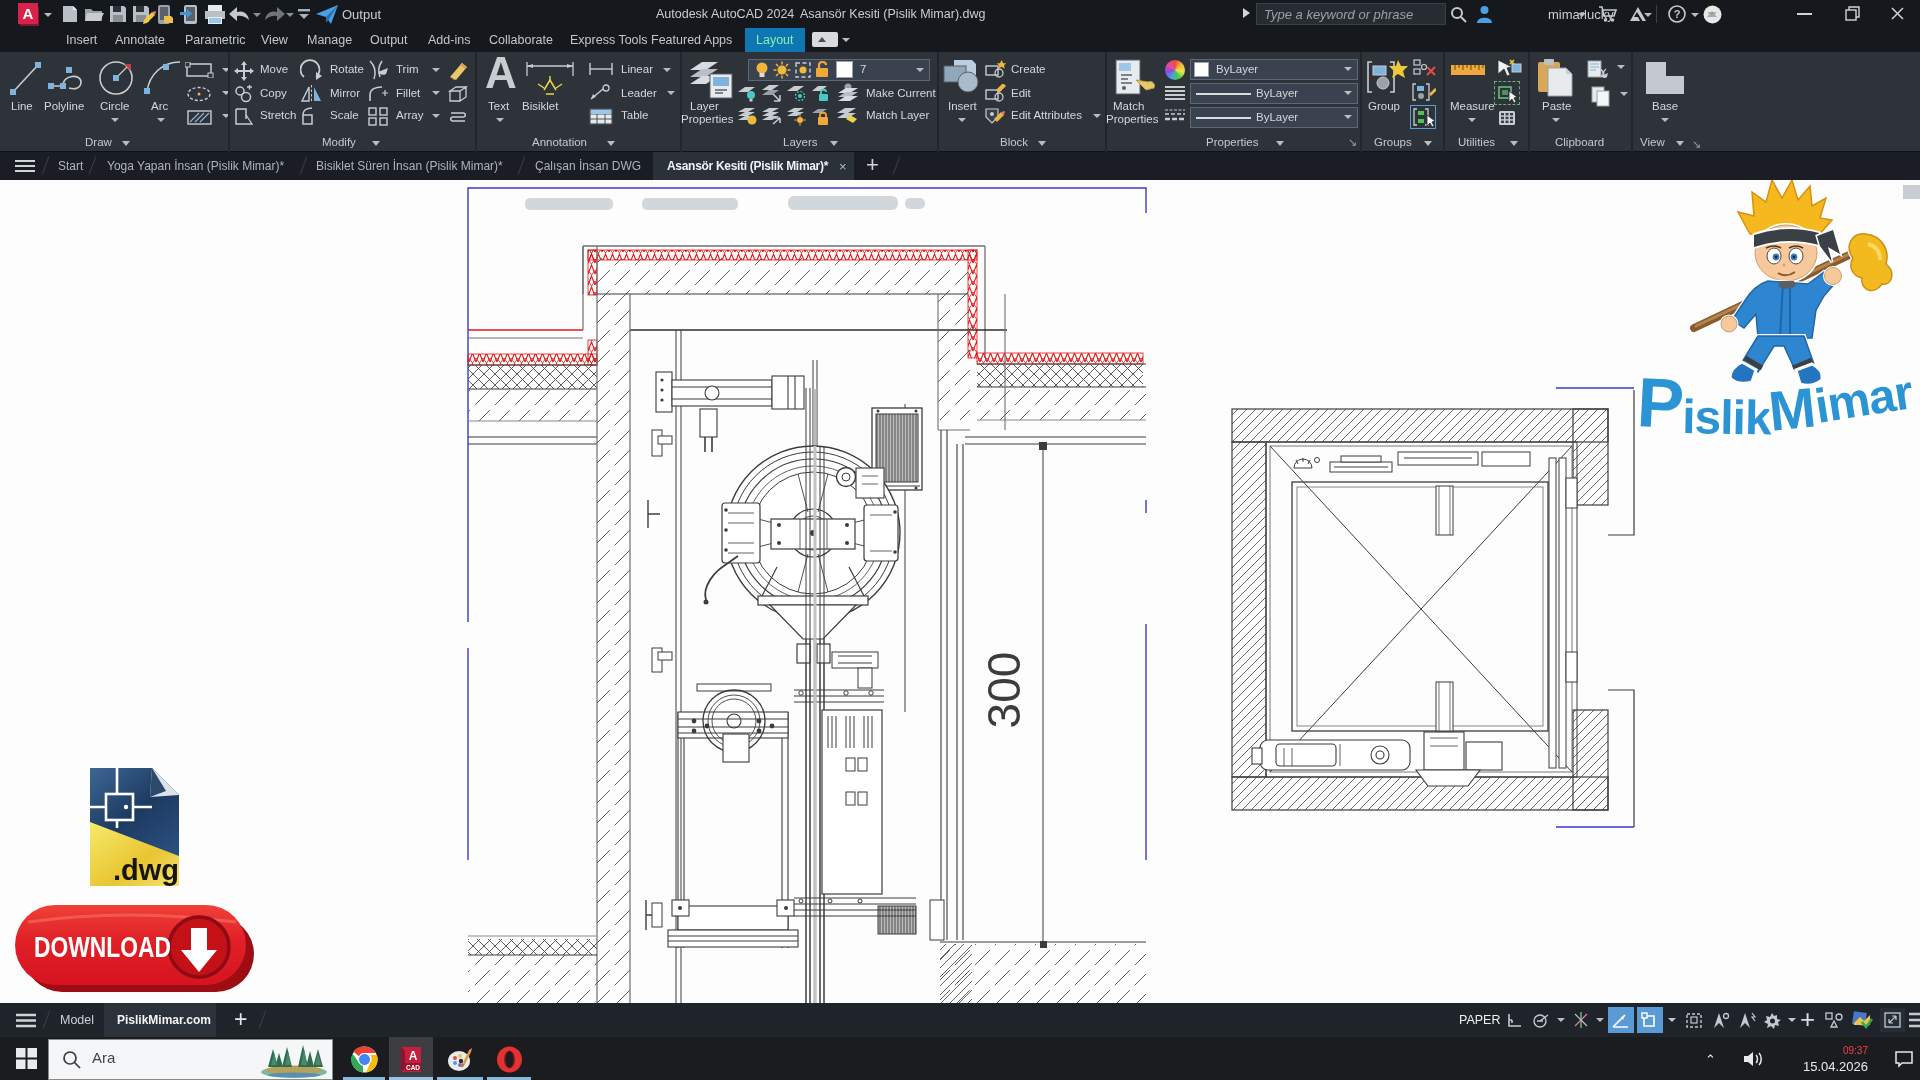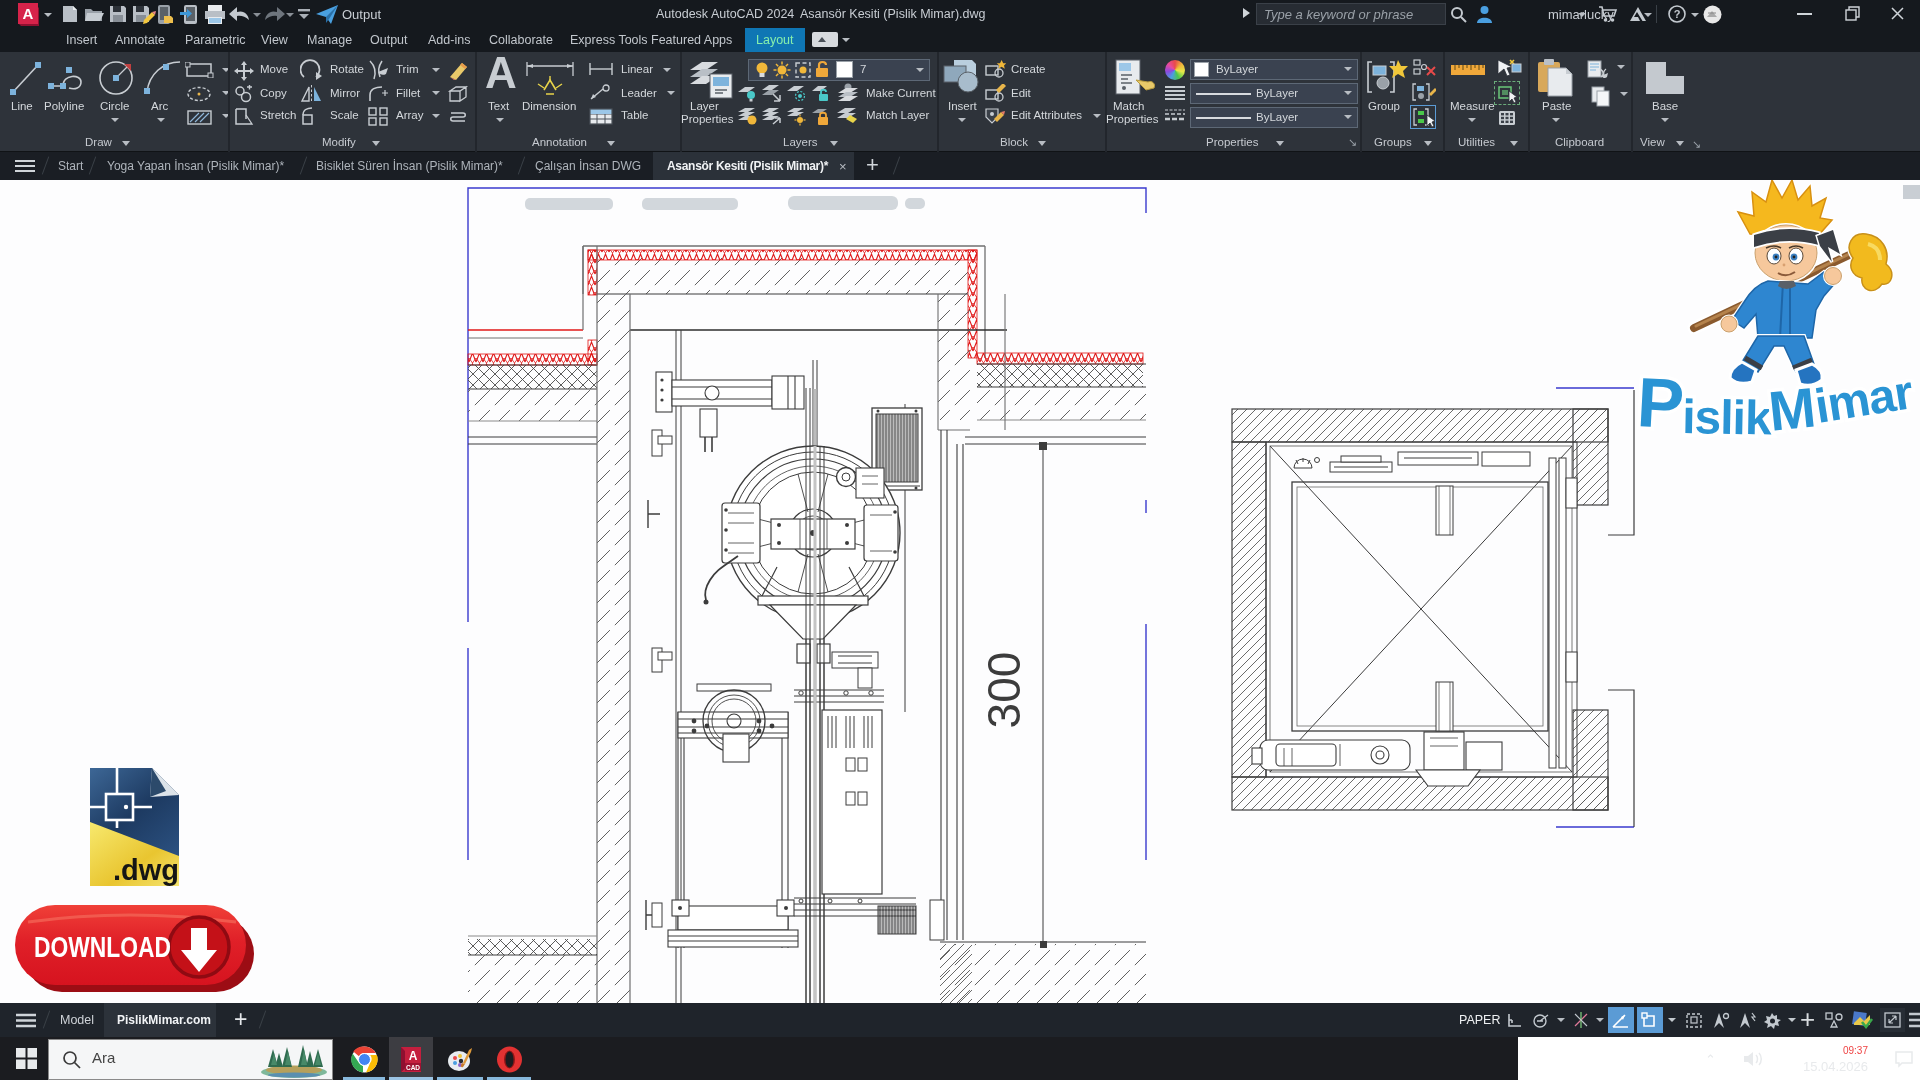--- a/index.html
+++ b/index.html
@@ -34,21 +34,21 @@
   #ftab-active { background:#2b3139; color:#f0f2f4; }
 
   
   #canvas { left:0; top:180px; width:1920px; height:823px; background:#fdfdfe; }
 
   
   #modelbar { left:0; top:1003px; width:1920px; height:34px; background:#1f242b; }
   .mtab { position:absolute; top:0; height:34px; line-height:34px; font-size:12.5px; color:#ced2d7; }
 
   
-  #taskbar { left:0; top:1037px; width:1518px; height:43px; background:#1b1c20; }
+  #taskbar { left:0; top:1037px; width:1920px; height:43px; background:#1b1c20; }
 
   svg text { font-family:"Liberation Sans", sans-serif; }
 </style>
 </head>
 <body>
 <div id="page">
   <div class="abs" id="titlebar">
 
     <svg class="qat-ic" style="left:15px; top:2px;" width="26" height="25" viewBox="0 0 26 25">
       <path d="M3 3 L21 3 L24 6 L24 24 L6 24 L3 21 Z" fill="#8f1030"></path>
@@ -310,21 +310,21 @@
     <div class="btxt" style="left:488px; top:48px;">Text</div>
     <div class="caret" style="left:496px; top:66px;"></div>
     <svg class="abs" style="left:524px; top:6px;" width="52" height="40" viewBox="0 0 52 40">
         <line x1="3" y1="4" x2="3" y2="18" stroke="#c8cdd2" stroke-width="1.3"></line>
         <line x1="49" y1="4" x2="49" y2="18" stroke="#c8cdd2" stroke-width="1.3"></line>
         <line x1="3" y1="8" x2="49" y2="8" stroke="#c8cdd2" stroke-width="1.3"></line>
         <path d="M3 8 L9 6 L9 10 Z M49 8 L43 6 L43 10 Z" fill="#c8cdd2"></path>
         <path d="M20 32 L26 22 L32 32 M22 36 L30 36" stroke="#e8d44a" stroke-width="1.6" fill="none"></path>
         <path d="M14 26 L20 30 M38 26 L32 30 M26 18 L26 24" stroke="#e8d44a" stroke-width="1.4"></path>
       </svg>
-    <div class="btxt" style="left:522px; top:48px;">Dimension</div>
+    <div class="btxt" style="left:522px; top:48px;">Bisiklet</div>
     <svg class="abs" style="left:588px; top:9px;" width="26" height="16" viewBox="0 0 26 16">
         <line x1="2" y1="2" x2="2" y2="14" stroke="#c8cdd2" stroke-width="1.4"></line>
         <line x1="24" y1="2" x2="24" y2="14" stroke="#c8cdd2" stroke-width="1.4"></line>
         <line x1="2" y1="8" x2="24" y2="8" stroke="#c8cdd2" stroke-width="1.4"></line>
       </svg>
     <div class="btxt" style="left:621px; top:11px;">Linear</div>
     <div class="caret" style="left:663px; top:16px;"></div>
     <svg class="abs" style="left:588px; top:32px;" width="26" height="18" viewBox="0 0 26 18">
         <path d="M3 15 L15 5" stroke="#c8cdd2" stroke-width="1.4"></path>
         <circle cx="18" cy="4" r="3" fill="none" stroke="#c8cdd2" stroke-width="1.3"></circle>

